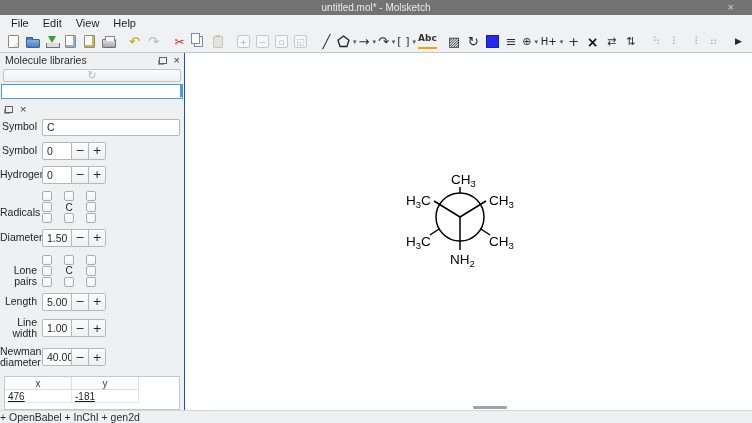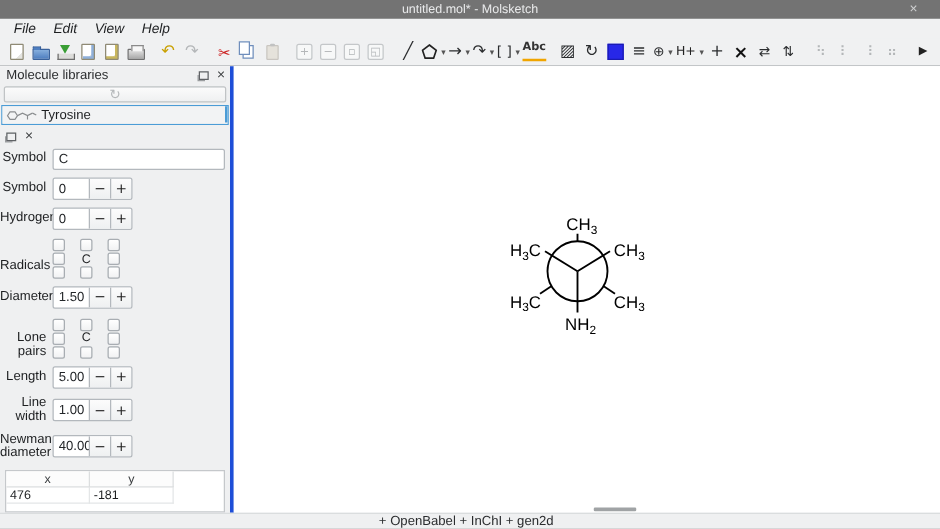--- a/index.html
+++ b/index.html
@@ -7,21 +7,21 @@
   .window {
     width:752px; height:423px; position:relative; overflow:hidden;
     font-family:"Liberation Sans",sans-serif; font-size:11px; color:#232629;
     background:#eff0f1;
   }
   
   .titlebar { height:15px; background:#737373; display:flex; align-items:center; position:relative; }
   .titlebar .title { flex:1; text-align:center; color:#e9eaeb; font-size:10px; }
   .titlebar .closebtn { position:absolute; right:18px; top:1px; color:#cfd0d1; font-size:11px; line-height:13px; cursor:default; }
   
-  .menubar { height:16px; display:flex; align-items:center; padding-left:4px; background:#f0f1f2;font-style:italic; }
+  .menubar { height:16px; display:flex; align-items:center; padding-left:4px; background:#f0f1f2; }
   .menuitem { padding:0 7px; font-size:11px; color:#1d1f21; }
   
   .toolbar { height:22px; display:flex; align-items:center; padding:0 4px; background:#f0f1f2;
              border-bottom:1px solid #c3c6c8; }
   .tbtn { height:20px; min-width:19px; padding:0 1px; display:inline-flex; align-items:center; justify-content:center; border-radius:2px; }
   .tsep { width:7px; }
   .g { font-family:"DejaVu Sans",sans-serif; font-size:13px; color:#2a2c2e; line-height:1; }
   .g.small { font-size:11px; }
   .g.undo { color:#c9a000; }
   .g.redo { color:#b4b7b9; }
@@ -46,21 +46,21 @@
   .ic-save::before { content:""; position:absolute; left:2px; top:1px; border-left:4px solid transparent; border-right:4px solid transparent; border-top:7px solid #3a9e35; }
   .ic-save::after { content:""; position:absolute; bottom:0; left:0; width:12px; height:4px; border:1px solid #6f6f6f; border-top:none; background:#dcdcda; }
   .ic-printer { width:14px; height:9px; background:linear-gradient(#e2e2e2,#a8a8a8); border:1px solid #707070; border-radius:1px; position:relative; margin-top:4px; }
   .ic-printer::before { content:""; position:absolute; top:-4px; left:2px; width:8px; height:4px; background:#f7f7f7; border:1px solid #8a8a8a; border-bottom:none; }
   .ic-copy { width:9px; height:11px; background:#fff; border:1px solid #6f8ebc; box-shadow:3px 3px 0 -1px #fff, 3px 3px 0 0 #6f8ebc; margin:-3px 3px 3px -3px; }
   .ic-paste { width:10px; height:12px; background:#d9d0c1; border:1px solid #9a9284; border-radius:1px; position:relative; opacity:.45; }
   .ic-paste::before { content:""; position:absolute; top:-2px; left:2px; width:4px; height:2px; background:#8a8a8a; border-radius:1px; }
   .ic-swatch { width:13px; height:13px; background:#2727e8; border:1px solid #1a1ab2; }
   
   .main { display:flex; height:357px; background:#fff; }
-  .dock { width:189px; background:#eff0f1; border-right:3px solid #1d4ed8; display:flex; flex-direction:column; }
+  .dock { width:189px; background:#eff0f1; border-right:1px solid #1d4ed8; display:flex; flex-direction:column; }
   
   .phead { display:flex; align-items:center; padding:1px 4px 1px 5px; height:15px; }
   .phead .ptitle { flex:1; font-size:10.5px; color:#2a2c2e; }
   .float-ic { width:8px; height:7px; border:1px solid #5f6265; margin-right:7px; background:#eff0f1; box-shadow:-2px 2px 0 -1px #9a9d9f; }
   .close-ic { font-size:11px; color:#3a3d3f; line-height:9px; }
   
   .libbtn { margin:2px 3px; height:15px; border:1px solid #c0c3c5; border-radius:2px;
             background:linear-gradient(#fbfbfb,#eff0f1); display:flex; align-items:center; justify-content:center; }
   .libbtn .g { font-size:11px; color:#b4b7b9; }
   .tabbar { height:16px; display:flex; justify-content:center; align-items:flex-end; position:relative; }
@@ -85,30 +85,30 @@
   .gridrow { align-items:center; margin-top:3px; margin-bottom:3px; }
   .gridrow .plabel { margin-top:11px; }
   .cbgrid { display:grid; grid-template-columns:repeat(3,22px); grid-auto-rows:11px; align-items:center; }
   .cb { width:10px; height:10px; border:1px solid #a8adb2; border-radius:2px; background:linear-gradient(#ffffff,#f1f2f3); }
   .cbc { font-size:10px; color:#1d1f21; width:10px; text-align:center; }
   .ctable { margin:3px 4px 0 4px; border:1px solid #c5c8cb; background:#fff; height:34px; font-size:10px; overflow:hidden; }
   .ctr { display:flex; }
   .cth { width:67px; height:13px; border-right:1px solid #dcdedf; border-bottom:1px solid #dcdedf;
          display:flex; align-items:center; justify-content:center; color:#3a3d3f; background:#fcfcfc; }
   .ctd { width:67px; height:13px; border-right:1px solid #e4e6e7; border-bottom:1px solid #e4e6e7;
-         display:flex; align-items:center; padding-left:3px; color:#1d1f21; }
+         display:flex; align-items:center; padding-left:3px; color:#1d1f21;text-decoration:underline; }
   .ctfill { flex:1; border-bottom:1px solid transparent; }
   
   .canvas { flex:1; position:relative; background:#fff;padding-left:32px; }
   .hscroll { position:absolute; left:0; right:0; bottom:0; height:4px; }
   .hthumb { position:absolute; left:288px; bottom:1px; width:34px; height:3px; background:#a0a3a5; border-radius:1px; }
   .vscroll { width:7px; background:#fbfbfb; position:relative; }
   .vthumb { position:absolute; top:130px; left:1px; width:5px; height:23px; background:#9ea1a3; border-radius:2px; }
   
-  .statusbar { height:13px; border-top:1px solid #d4d6d7; background:#eff0f1; display:flex; align-items:center; justify-content:center; padding-right:6px; font-size:10.5px; color:#2a2c2e; }
+  .statusbar { height:13px; border-top:1px solid #d4d6d7; background:#eff0f1; display:flex; align-items:center; justify-content:flex-start; padding-right:6px; font-size:10.5px; color:#2a2c2e; }
   
   .mol text { font-family:"Liberation Sans",sans-serif; font-size:13.5px; fill:#000; }
   .mol .sub { font-size:9.5px; }
   .mol line { stroke:#000; stroke-width:1.5; }
   .mol circle { stroke:#000; stroke-width:1.5; fill:none; }
 </style>
 </head>
 <body>
 
 <div class="window">
@@ -257,31 +257,20 @@
 
       <div class="phead">
         <span class="ptitle">Molecule libraries</span>
         <span class="float-ic"></span>
         <span class="close-ic">×</span>
       </div>
       <div class="libbtn">
         <span class="g">↻</span>
       </div>
       <div class="liblist">
-        <div class="librow">
-          <svg width="26" height="11" viewBox="0 0 26 11">
-            <g fill="none" stroke="#8a8d8f" stroke-width="0.9">
-              <polygon points="4,2.5 8,2.5 10,5.5 8,8.5 4,8.5 2,5.5"></polygon>
-              <polyline points="10,5.5 14,3.5 18,5.5 22,3.5"></polyline>
-              <line x1="18" y1="5.5" x2="18" y2="8.5"></line>
-              <line x1="22" y1="3.5" x2="25" y2="5"></line>
-            </g>
-          </svg>
-          <span class="lbl">Tyrosine</span>
-        </div>
         <span class="libscroll"></span>
       </div>
 
       <div class="psplit"></div>
 
       <div class="props">
         <div class="phead">
           <span class="float-ic"></span>
           <span class="close-ic">×</span>
         </div>

